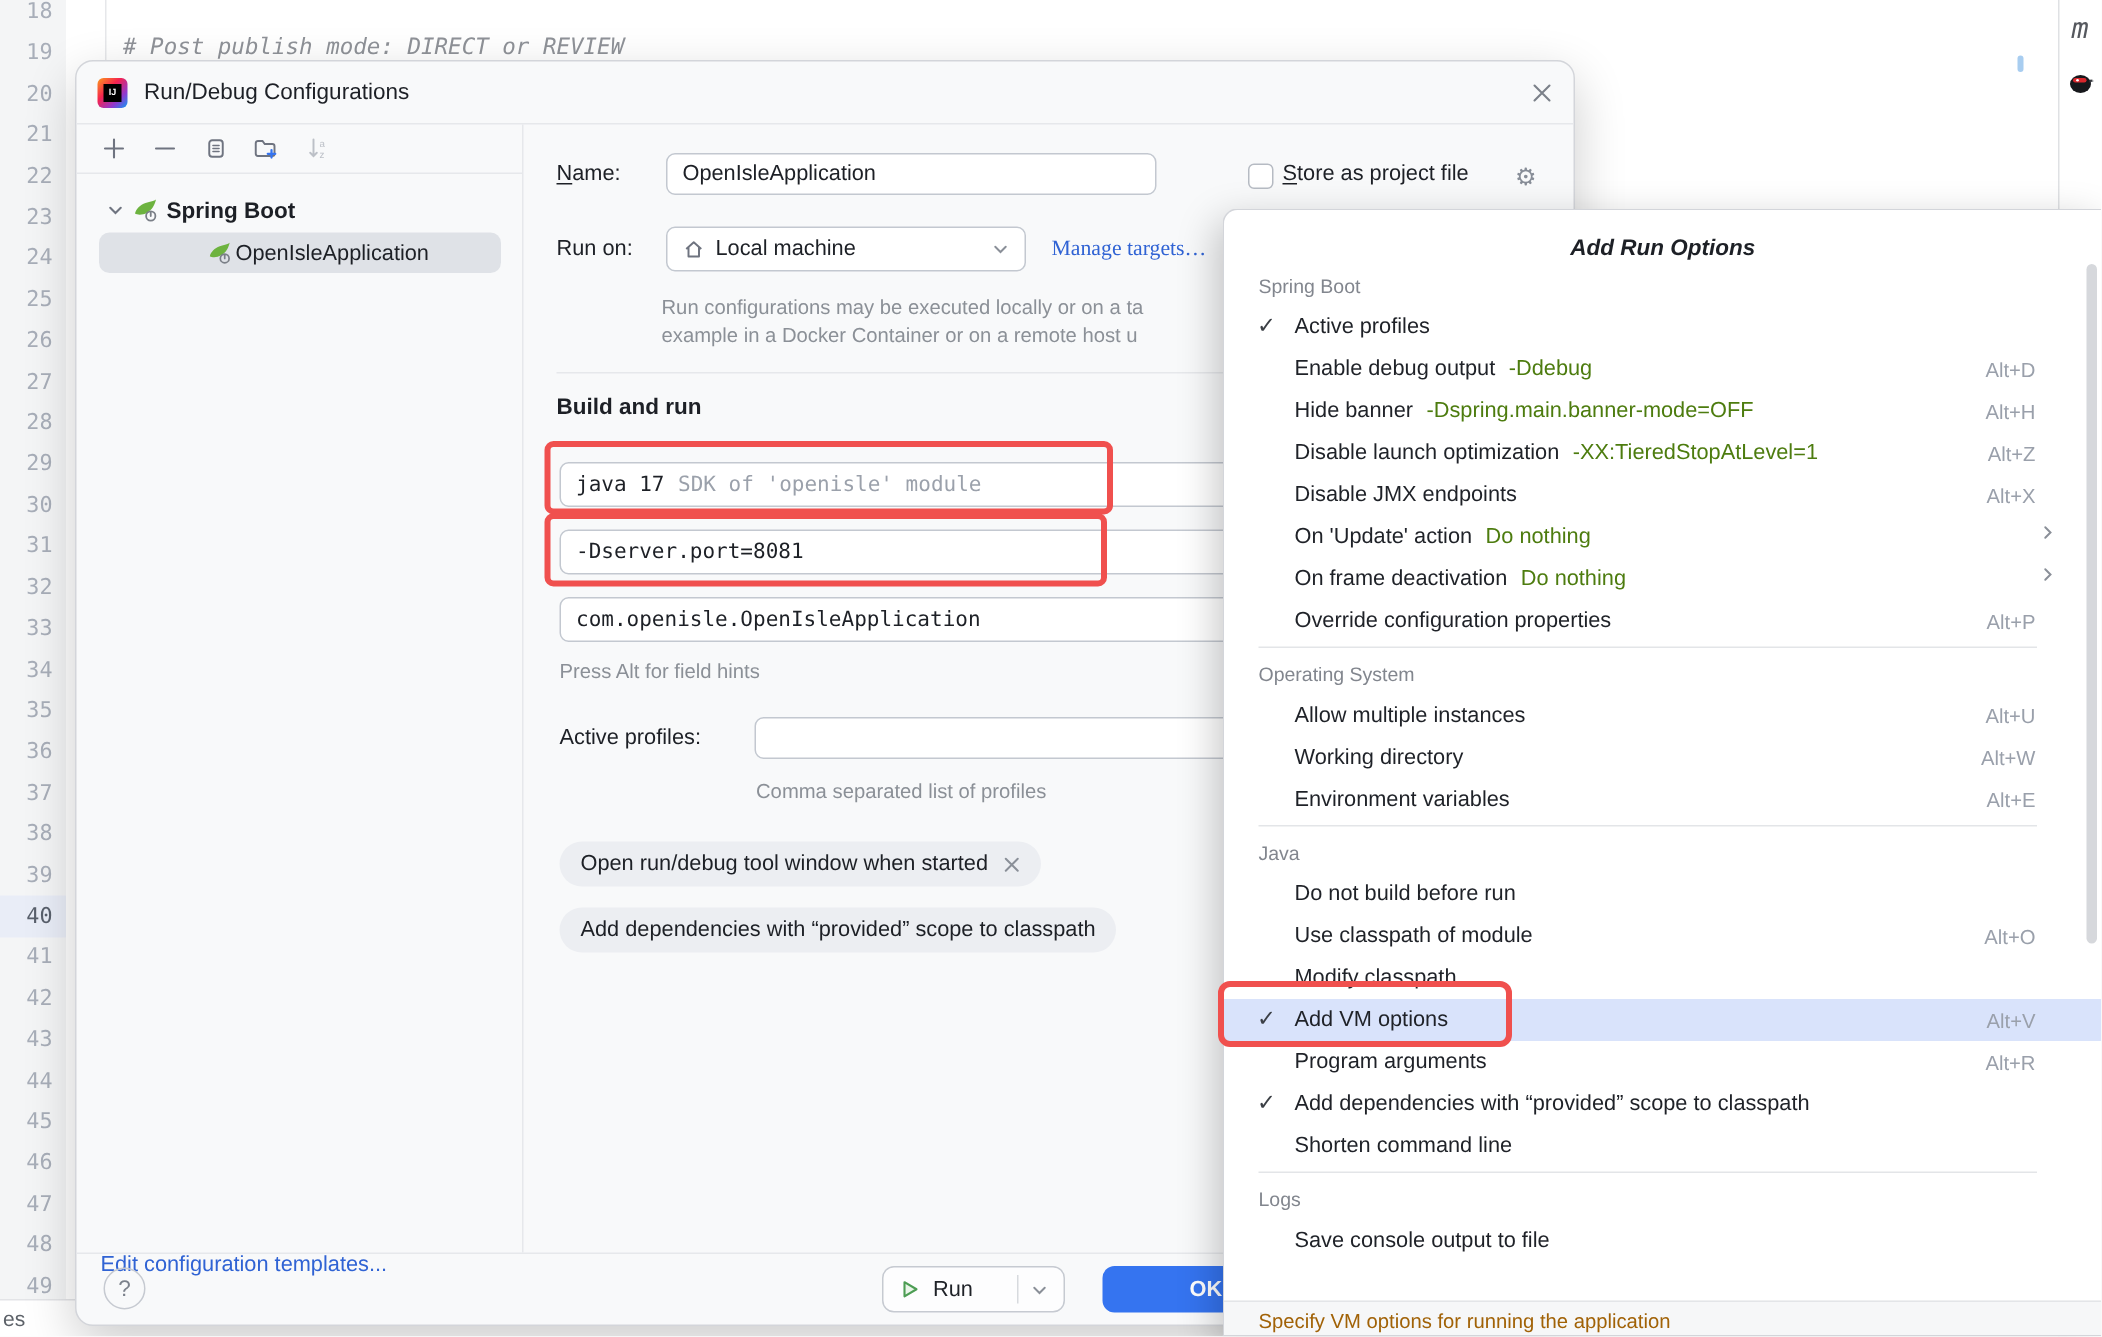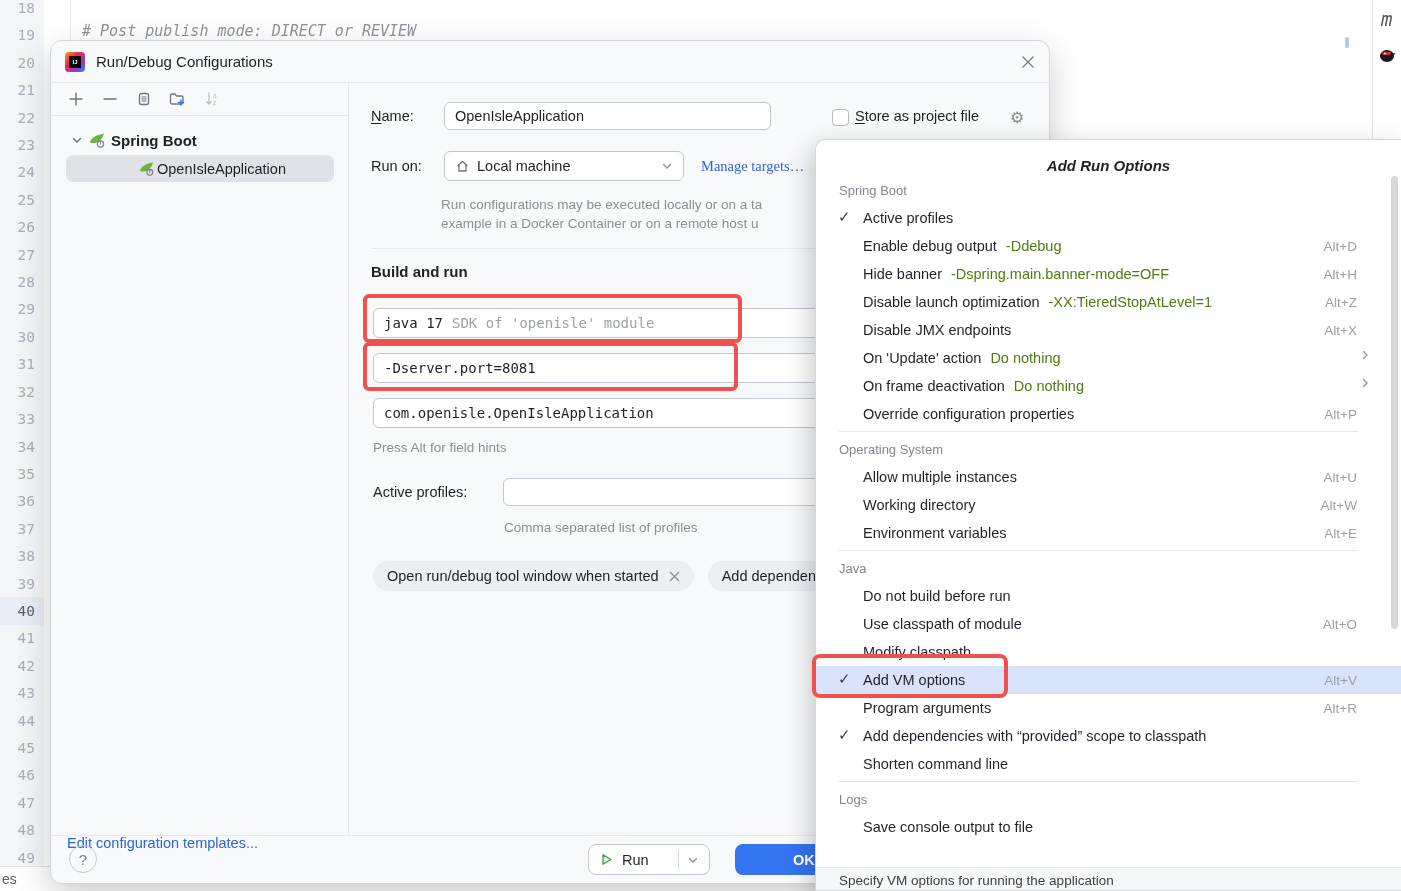--- a/index.html
+++ b/index.html
@@ -62,41 +62,41 @@
         display: flex; align-items: center; padding: 0 10px; font-size: 14.5px; color: #1d2026; overflow: hidden; white-space: nowrap; }
   .mono { font-family: "DejaVu Sans Mono", monospace; font-size: 14px; }
   .ghost { color: #9ba1ab; }
   .combo-arrow { margin-left: auto; }
   .link { color: #3063d4; cursor: pointer; font-family: Liberation Serif, serif; }
   .hint-gray { position: absolute; font-size: 13.5px; color: #8b9097; }
   .hsep { position: absolute; height: 1px; background: #e6e8eb; }
   .section-title { position: absolute; font-size: 15px; font-weight: bold; color: #1d2026; }
   .checkbox { position: absolute; width: 17px; height: 17px; border: 1px solid #b6bbc3; border-radius: 4px; background: #fff; }
   .gear { position: absolute; color: #878d97; font-size: 16px; }
-  .chips { position: absolute; left: 322px; top: 520px; display: flex; gap: 14px; align-items: flex-start; }
+  .chips { position: absolute; left: 322px; top: 520px; display: flex; flex-direction: column; gap: 14px; align-items: flex-start; }
   .chip { display: inline-flex; align-items: center; height: 30px; background: #eceef2; border-radius: 15px;
         padding: 0 14px; font-size: 14.5px; color: #1d2026; gap: 10px; white-space: nowrap; }
 
   
   .popup { position: absolute; left: 815px; top: 139px; width: 586px; height: 752px; background: #ffffff;
         border: 1px solid #d3d5da; border-right: none; border-radius: 10px 0 0 0; box-shadow: -4px 8px 26px rgba(0,0,0,.22);
         z-index: 30; overflow: hidden; }
   .popup-title { height: 36px; display: flex; align-items: center; justify-content: center;
         font-size: 15px; font-weight: bold; color: #1d2026; padding-top: 14px; font-style: italic; }
   .sec-h { height: 28px; display: flex; align-items: center; padding-left: 23px; font-size: 13px; color: #82868e; }
   .mi { position: relative; height: 28px; display: flex; align-items: center; padding: 0 44px 0 47px; font-size: 14.5px; color: #1f2228; }
   .mi.sel { background: #d9e3fb; }
   .mi-check { position: absolute; left: 22px; top: 4px; color: #3c4046; font-size: 15px; }
   .mi-hint { color: #4d7c0f; margin-left: 9px; white-space: nowrap; }
   .mi-spacer { flex: 1; }
   .mi-shortcut { color: #9aa0ab; font-size: 13.5px; }
   .mi-sub { position: absolute; right: 30px; top: 5px; }
   .menu-sep { height: 1px; background: #e3e5e8; margin: 3px 43px 3px 23px; }
   .popup-footer { position: absolute; left: 0; right: 0; bottom: 0; height: 23px; background: #f6f7f8;
-        border-top: 1px solid #e3e5e8; font-size: 13.5px; color: #404040; padding: 5px 0 0 23px; white-space: nowrap; }
+        border-top: 1px solid #e3e5e8; font-size: 13.5px; color: #a16207; padding: 5px 0 0 23px; white-space: nowrap; }
   .popup-scrollbar { position: absolute; right: 3px; top: 36px; width: 7px; height: 453px; background: #d6d8dc; border-radius: 4px; }
 
   
   .redbox { position: absolute; border: 4px solid #f0504e; border-radius: 6px; z-index: 50; pointer-events: none; }
   .redbox1 { left: 363px; top: 294px; width: 379px; height: 49px; }
   .redbox2 { left: 363px; top: 342px; width: 375px; height: 49px; }
   .redbox3 { left: 812px; top: 654px; width: 196px; height: 44px; border-radius: 8px; }
 
   svg { display: block; }
 </style>

